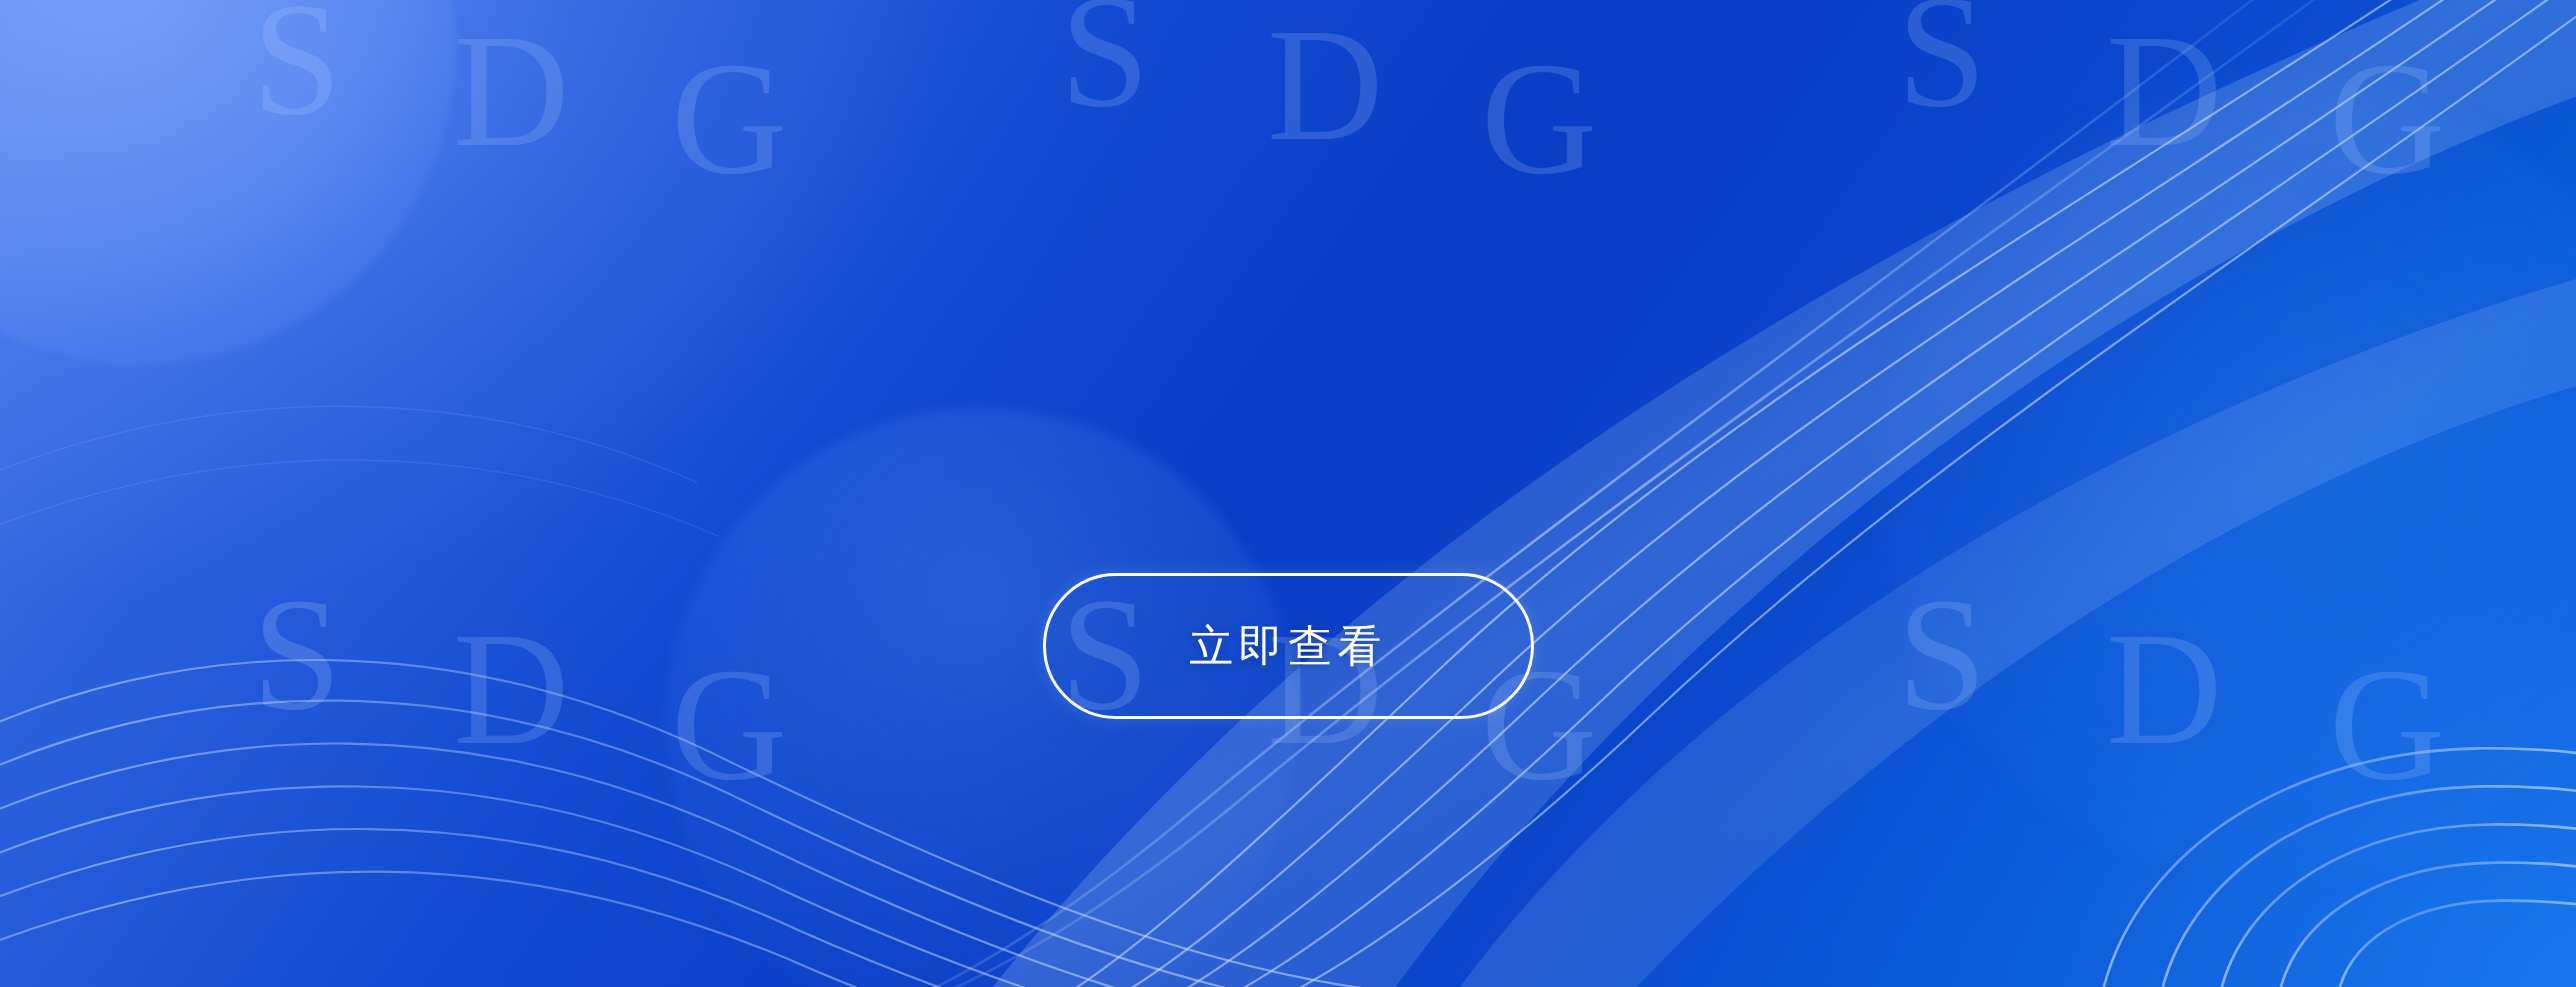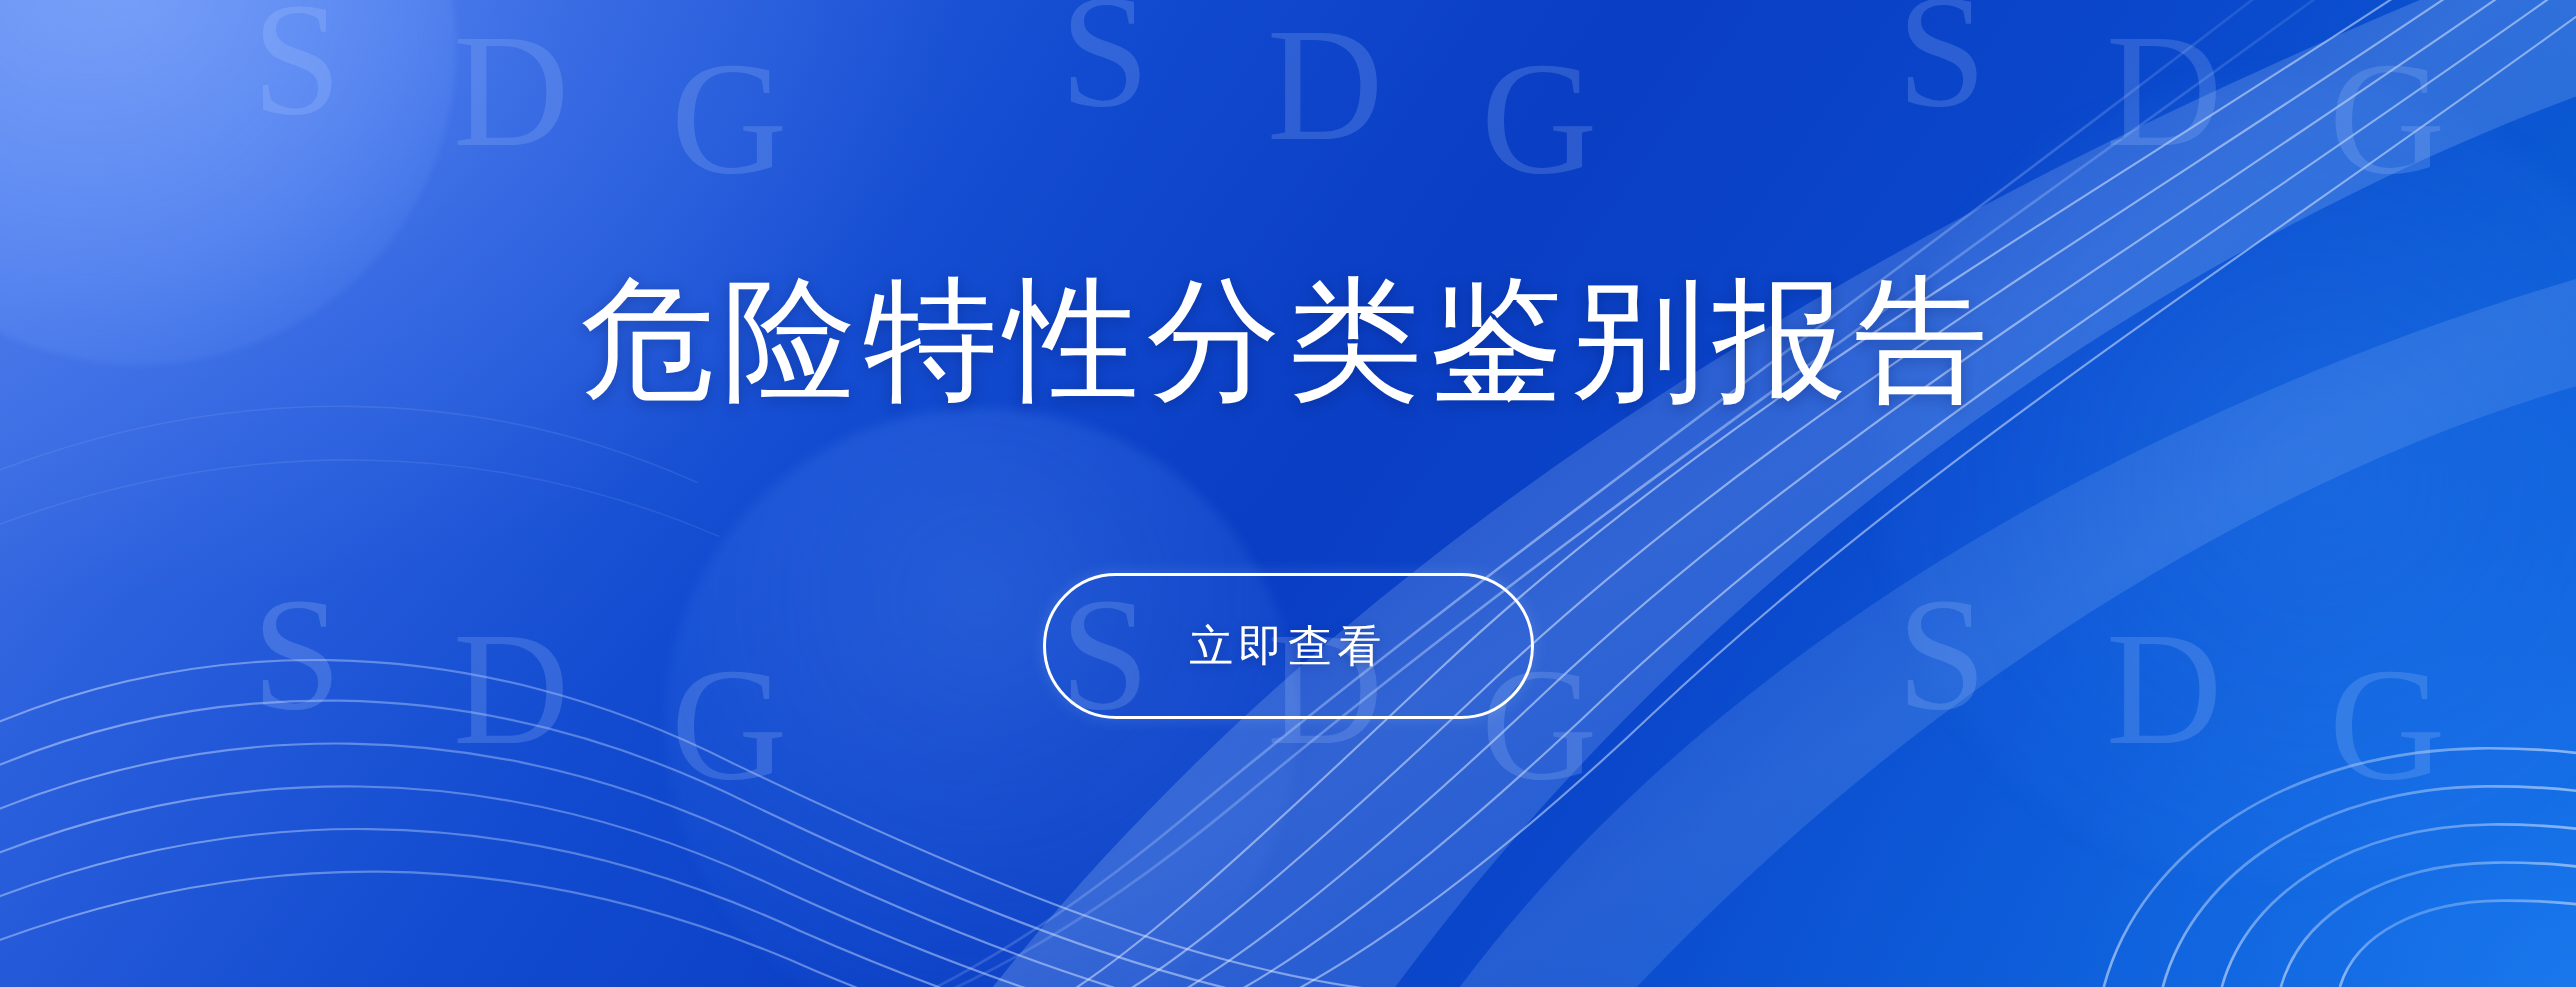--- a/index.html
+++ b/index.html
@@ -221,20 +221,19 @@
       <span class="wm" style="left: 453px; top: 609px; font-size: 161px; color: rgba(176, 205, 255, 0.2);">D</span>
       <span class="wm" style="left: 671px; top: 644px; font-size: 161px; color: rgba(176, 205, 255, 0.2);">G</span>
       <span class="wm" style="left: 1060px; top: 574px; font-size: 161px; color: rgba(176, 205, 255, 0.2);">S</span>
       <span class="wm" style="left: 1267px; top: 609px; font-size: 161px; color: rgba(176, 205, 255, 0.2);">D</span>
       <span class="wm" style="left: 1481px; top: 644px; font-size: 161px; color: rgba(176, 205, 255, 0.2);">G</span>
       <span class="wm" style="left: 1897px; top: 574px; font-size: 161px; color: rgba(176, 205, 255, 0.2);">S</span>
       <span class="wm" style="left: 2106px; top: 609px; font-size: 161px; color: rgba(176, 205, 255, 0.2);">D</span>
       <span class="wm" style="left: 2329px; top: 644px; font-size: 161px; color: rgba(176, 205, 255, 0.2);">G</span>
     </div>
 
-  <div id="title">危险特性分类鉴别报告</div>
 
   <div id="cta-wrap">
     <div id="cta-button">立即查看</div>
   </div>
 
 </div>
 
 
 </body></html>

